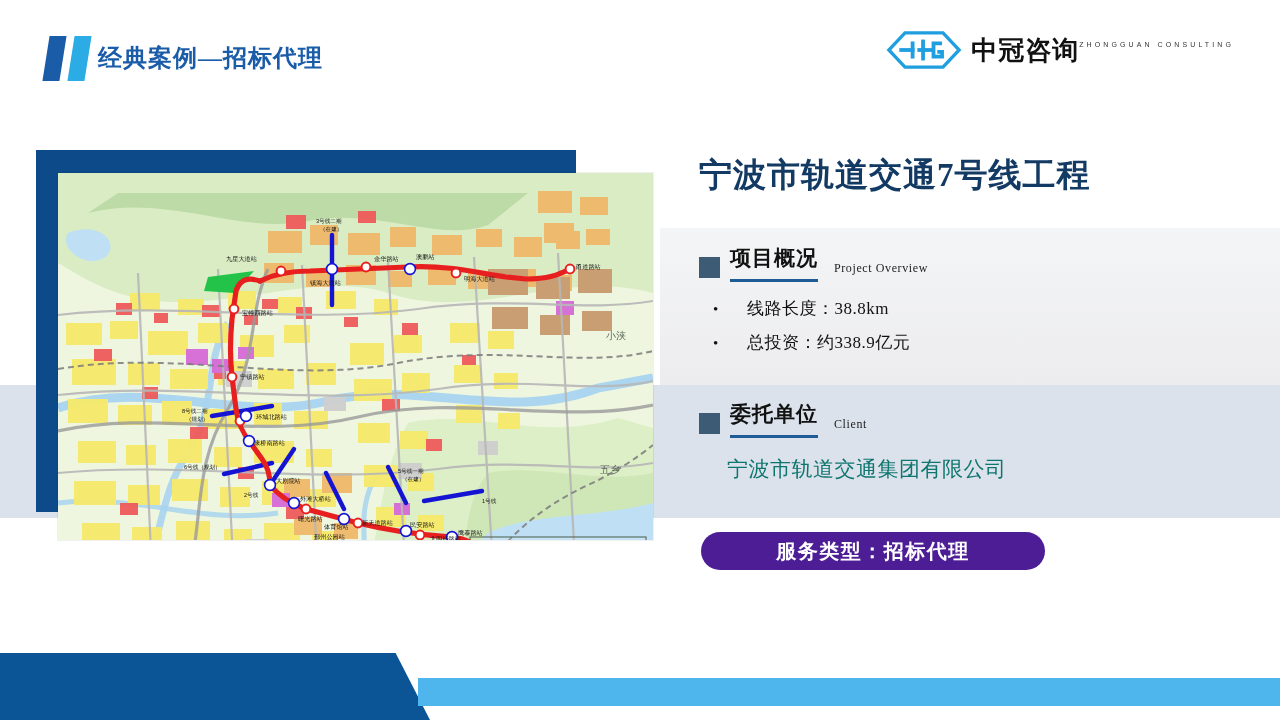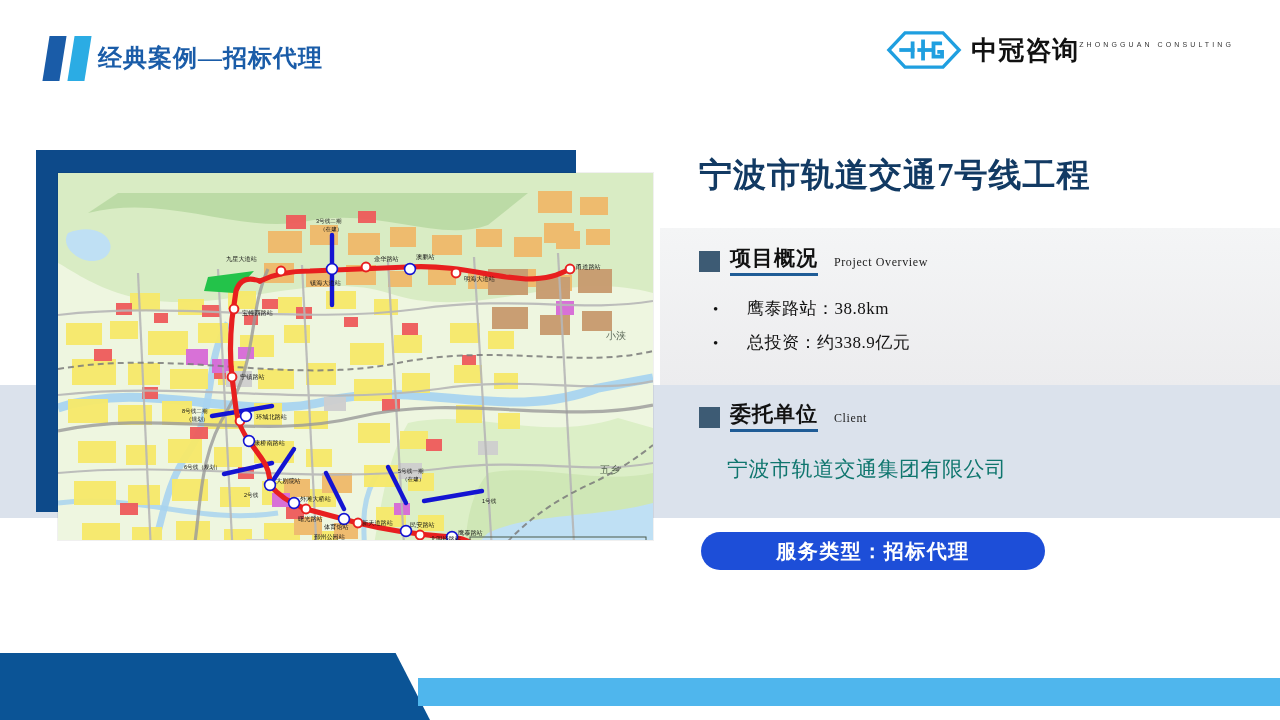--- a/index.html
+++ b/index.html
@@ -138,21 +138,21 @@
     gap: 10px;
   }
   .section-mark {
     width: 21px; height: 21px;
     background: #3d5b74;
     flex: 0 0 auto;
     margin-bottom: 4px;
   }
   .section-cn-wrap {
     border-bottom: 3px solid #1f5c96;
-    padding-bottom: 2px;
+    padding-bottom: 8px;
   }
   .section-cn {
     font-size: 21px;
     font-weight: bold;
     color: #111111;
     letter-spacing: 1px;
     line-height: 25px;
     white-space: nowrap;
   }
   .section-en {
@@ -193,21 +193,21 @@
     color: #0f766e;
     letter-spacing: 0.5px;
     white-space: nowrap;
   }
 
   #service-pill {
     position: absolute;
     left: 2px; top: 382px;
     width: 344px; height: 38px;
     border-radius: 19px;
-    background: #1d4ed8;
+    background: #4c1d95;
     color: #ffffff;
     font-size: 20px;
     font-weight: bold;
     letter-spacing: 1.5px;
     display: flex;
     align-items: center;
     justify-content: center;
     white-space: nowrap;
   }
 
@@ -586,21 +586,21 @@
     <div class="section-head">
       <span class="section-mark"></span>
       <span class="section-cn-wrap">
         <span class="section-cn">项目概况</span>
       </span>
       <span class="section-en">Project Overview</span>
     </div>
   </div>
   <ul id="overview-list">
     <li>
-      <span class="dot">•</span><span>鹰泰路站：38.8km</span>
+      <span class="dot">•</span><span>线路长度：38.8km</span>
     </li>
     <li>
       <span class="dot">•</span><span>总投资：约338.9亿元</span>
     </li>
   </ul>
 
   <div id="client-section">
     <div class="section-head">
       <span class="section-mark"></span>
       <span class="section-cn-wrap">

